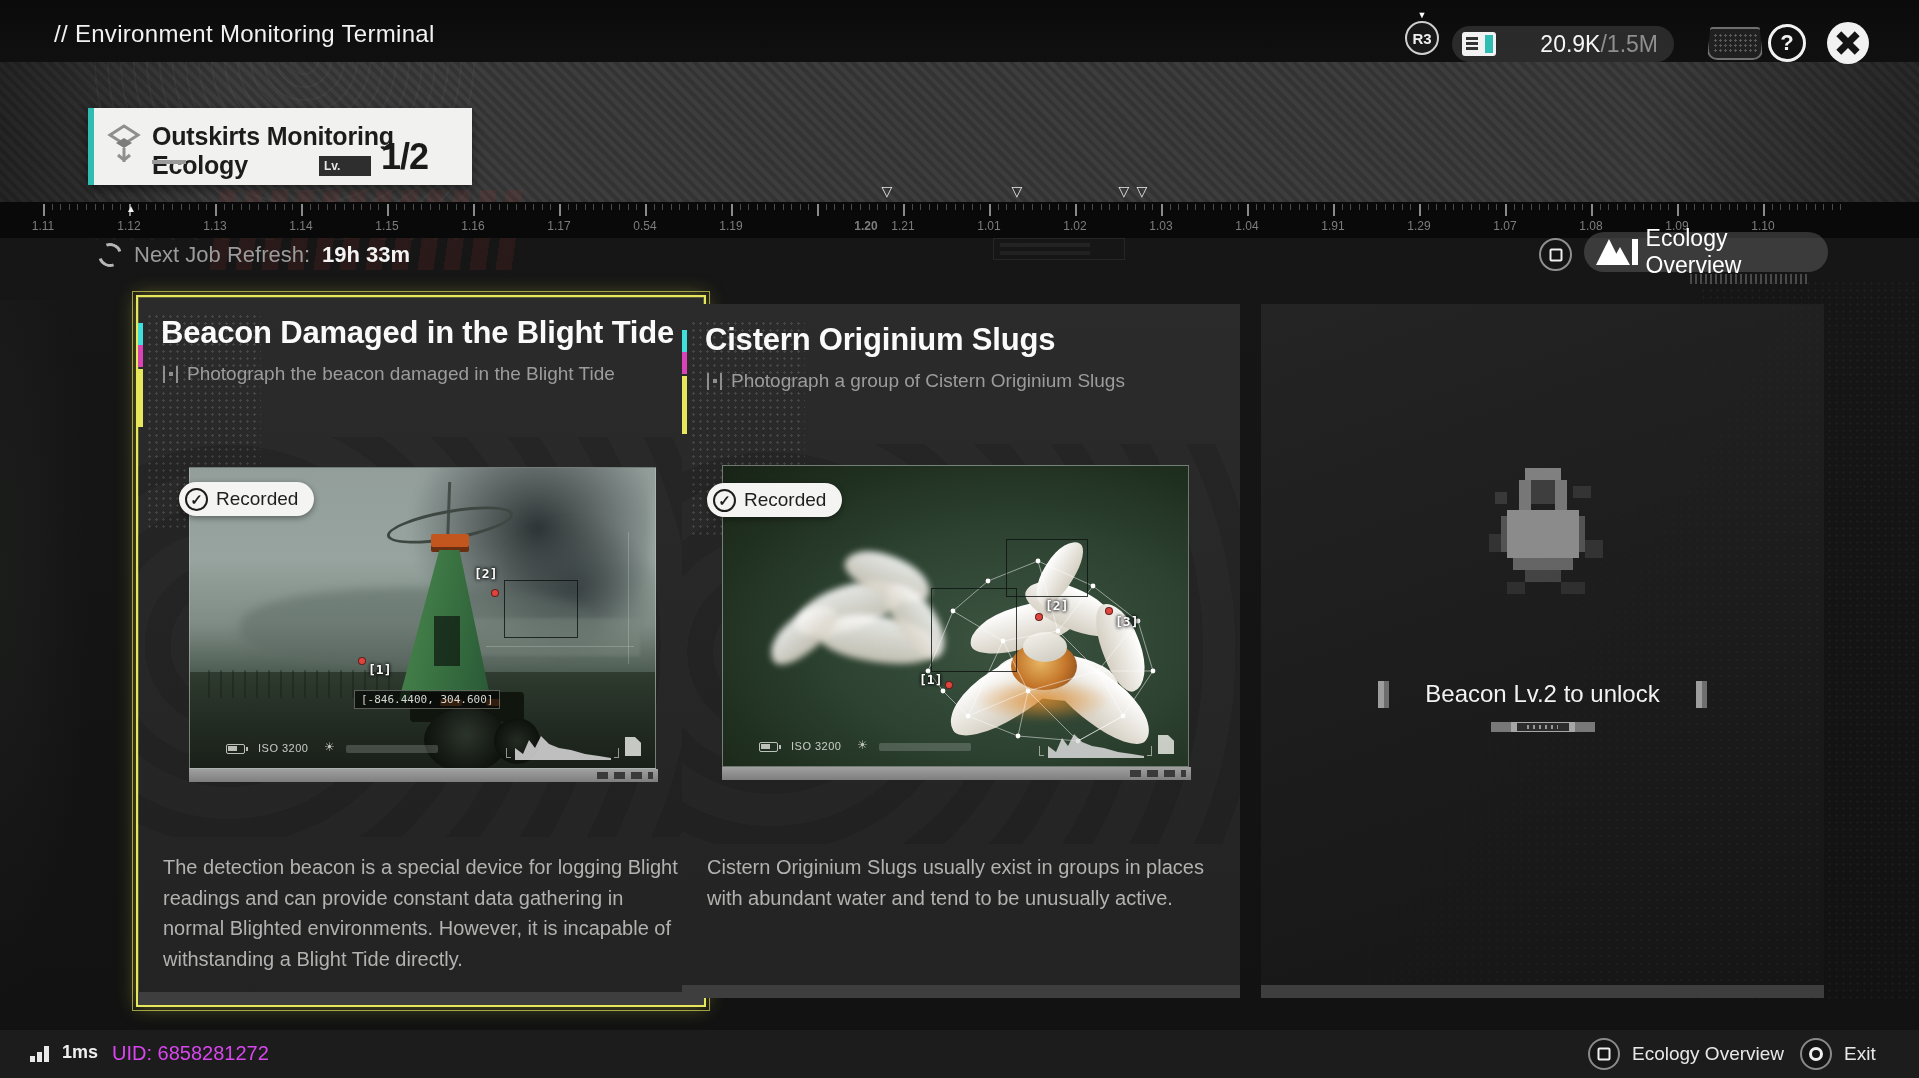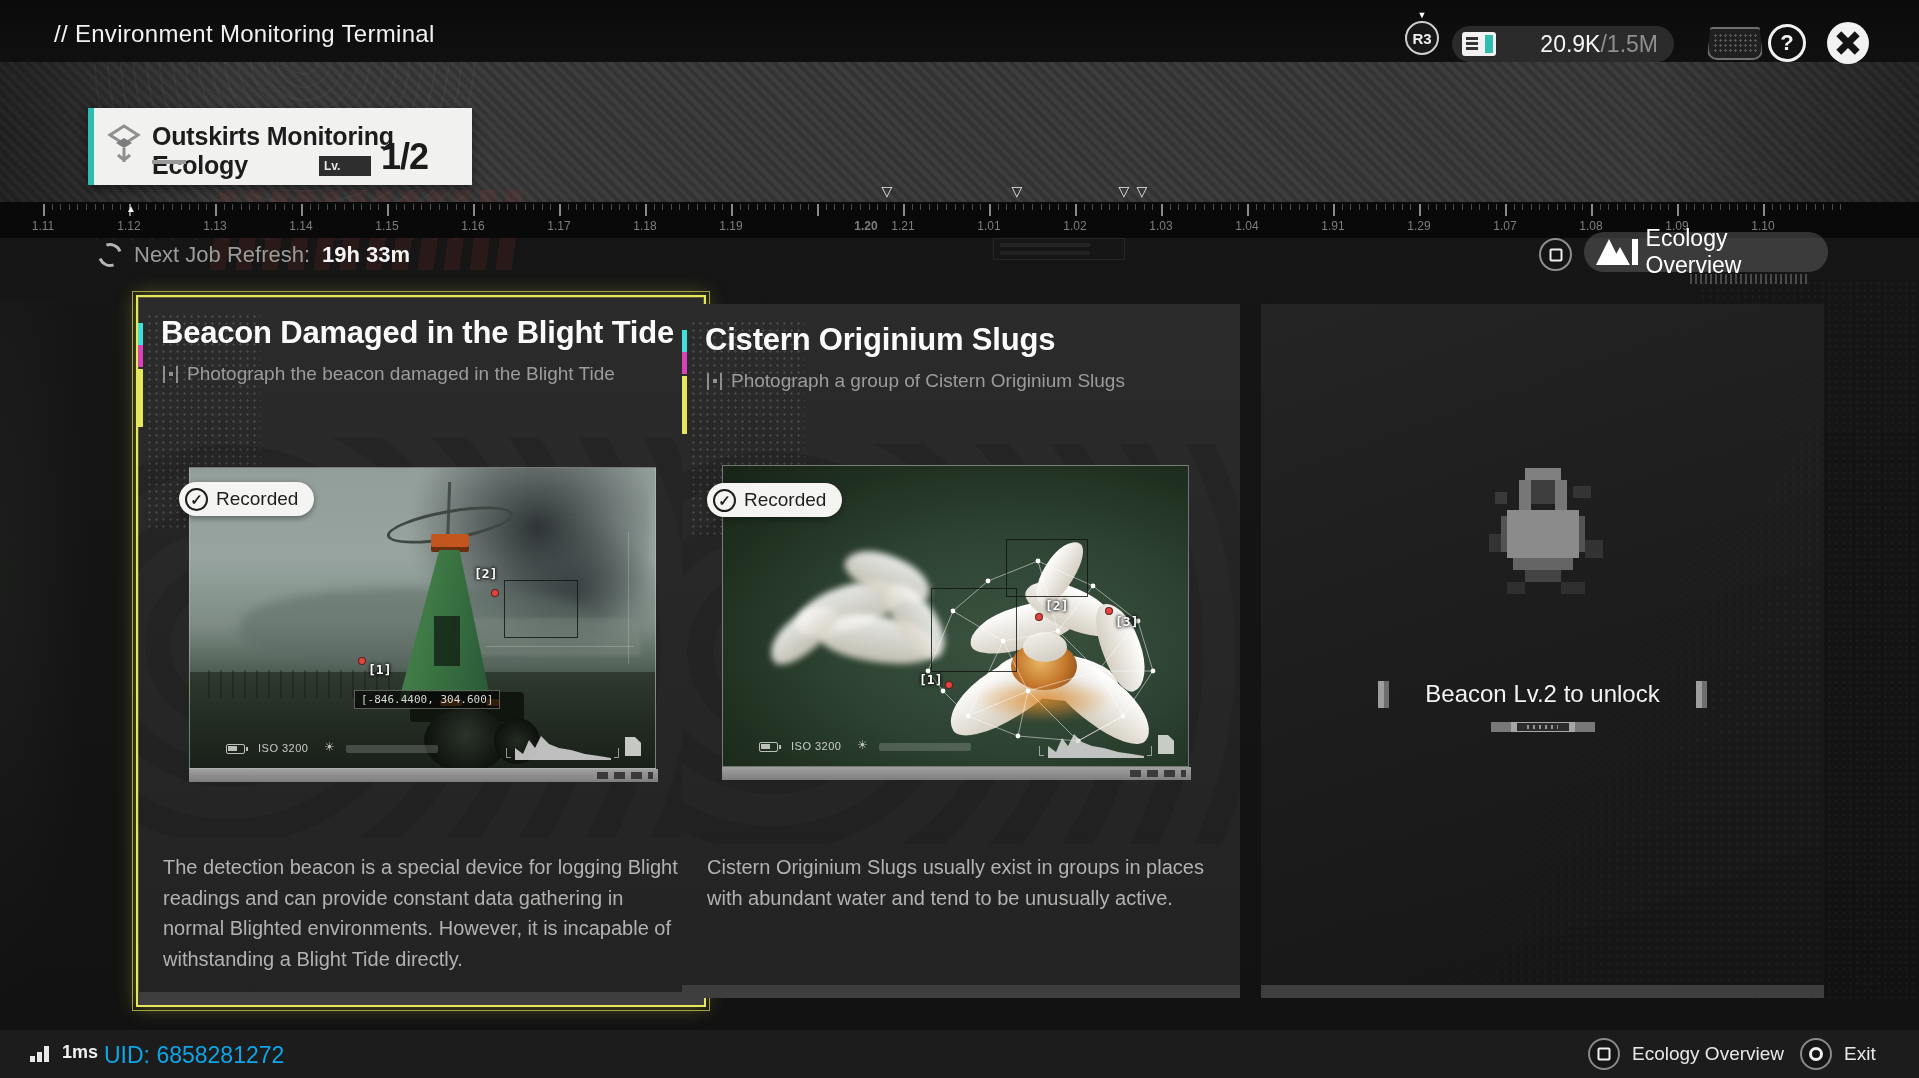--- a/index.html
+++ b/index.html
@@ -189,21 +189,21 @@
   .ub-mid{flex:1;height:100%;background:#a6a6a6;position:relative;}
   .ub-mid i{position:absolute;left:50%;top:1px;transform:translateX(-50%);width:52px;height:8px;background:#2c2c2c;
     background-image:repeating-linear-gradient(90deg,rgba(255,255,255,.5) 0 2px,transparent 2px 6px);background-size:60% 50%;background-repeat:no-repeat;background-position:center;}
 
   
   .footer{position:absolute;left:0;top:1030px;width:100%;height:48px;background:#1c1c1c;z-index:30;}
   .sig{position:absolute;left:30px;top:16px;width:24px;height:16px;}
   .sig i{position:absolute;bottom:0;width:5px;background:#e8e8e8;}
   .sig .s1{left:0;height:6px;}.sig .s2{left:7px;height:10px;}.sig .s3{left:14px;height:16px;}
   .ping{position:absolute;left:62px;top:12px;font-size:18px;font-weight:600;color:#f0f0f0;}
-  .uid{position:absolute;left:104px;top:12px;font-size:23px;color:#0ea5e9;}
+  .uid{position:absolute;left:112px;top:12px;font-size:20px;color:#d946ef;}
   .f-btn{position:absolute;top:8px;display:flex;align-items:center;gap:12px;}
   .f-eco{left:1588px;}
   .f-exit{left:1800px;}
   .f-icon{width:32px;height:32px;border:2px solid #8a8a8a;border-radius:50%;position:relative;background:rgba(0,0,0,.2);}
   .f-icon .isq{position:absolute;left:50%;top:50%;transform:translate(-50%,-50%);width:13px;height:13px;border:2.5px solid #efefef;border-radius:2px;}
   .f-icon .icr{position:absolute;left:50%;top:50%;transform:translate(-50%,-50%);width:14px;height:14px;border:3px solid #efefef;border-radius:50%;}
   .f-label{font-size:19px;color:#e8e8e8;}
 </style>
 </head>
 <body>
@@ -325,21 +325,21 @@
       <span class="tick-minor" style="left: 567.6px;"></span>
       <span class="tick-minor" style="left: 576.2px;"></span>
       <span class="tick-minor" style="left: 584.8px;"></span>
       <span class="tick-minor" style="left: 593.4px;"></span>
       <span class="tick-minor" style="left: 602px;"></span>
       <span class="tick-minor" style="left: 610.6px;"></span>
       <span class="tick-minor" style="left: 619.2px;"></span>
       <span class="tick-minor" style="left: 627.8px;"></span>
       <span class="tick-minor" style="left: 636.4px;"></span>
       <span class="tick-major" style="left: 645px;"></span>
-      <span class="tick-label" style="left: 645px;">1.18</span>
+      <span class="tick-label" style="left: 645px;">0.54</span>
       <span class="tick-minor" style="left: 653.6px;"></span>
       <span class="tick-minor" style="left: 662.2px;"></span>
       <span class="tick-minor" style="left: 670.8px;"></span>
       <span class="tick-minor" style="left: 679.4px;"></span>
       <span class="tick-minor" style="left: 688px;"></span>
       <span class="tick-minor" style="left: 696.6px;"></span>
       <span class="tick-minor" style="left: 705.2px;"></span>
       <span class="tick-minor" style="left: 713.8px;"></span>
       <span class="tick-minor" style="left: 722.4px;"></span>
       <span class="tick-major" style="left: 731px;"></span>

